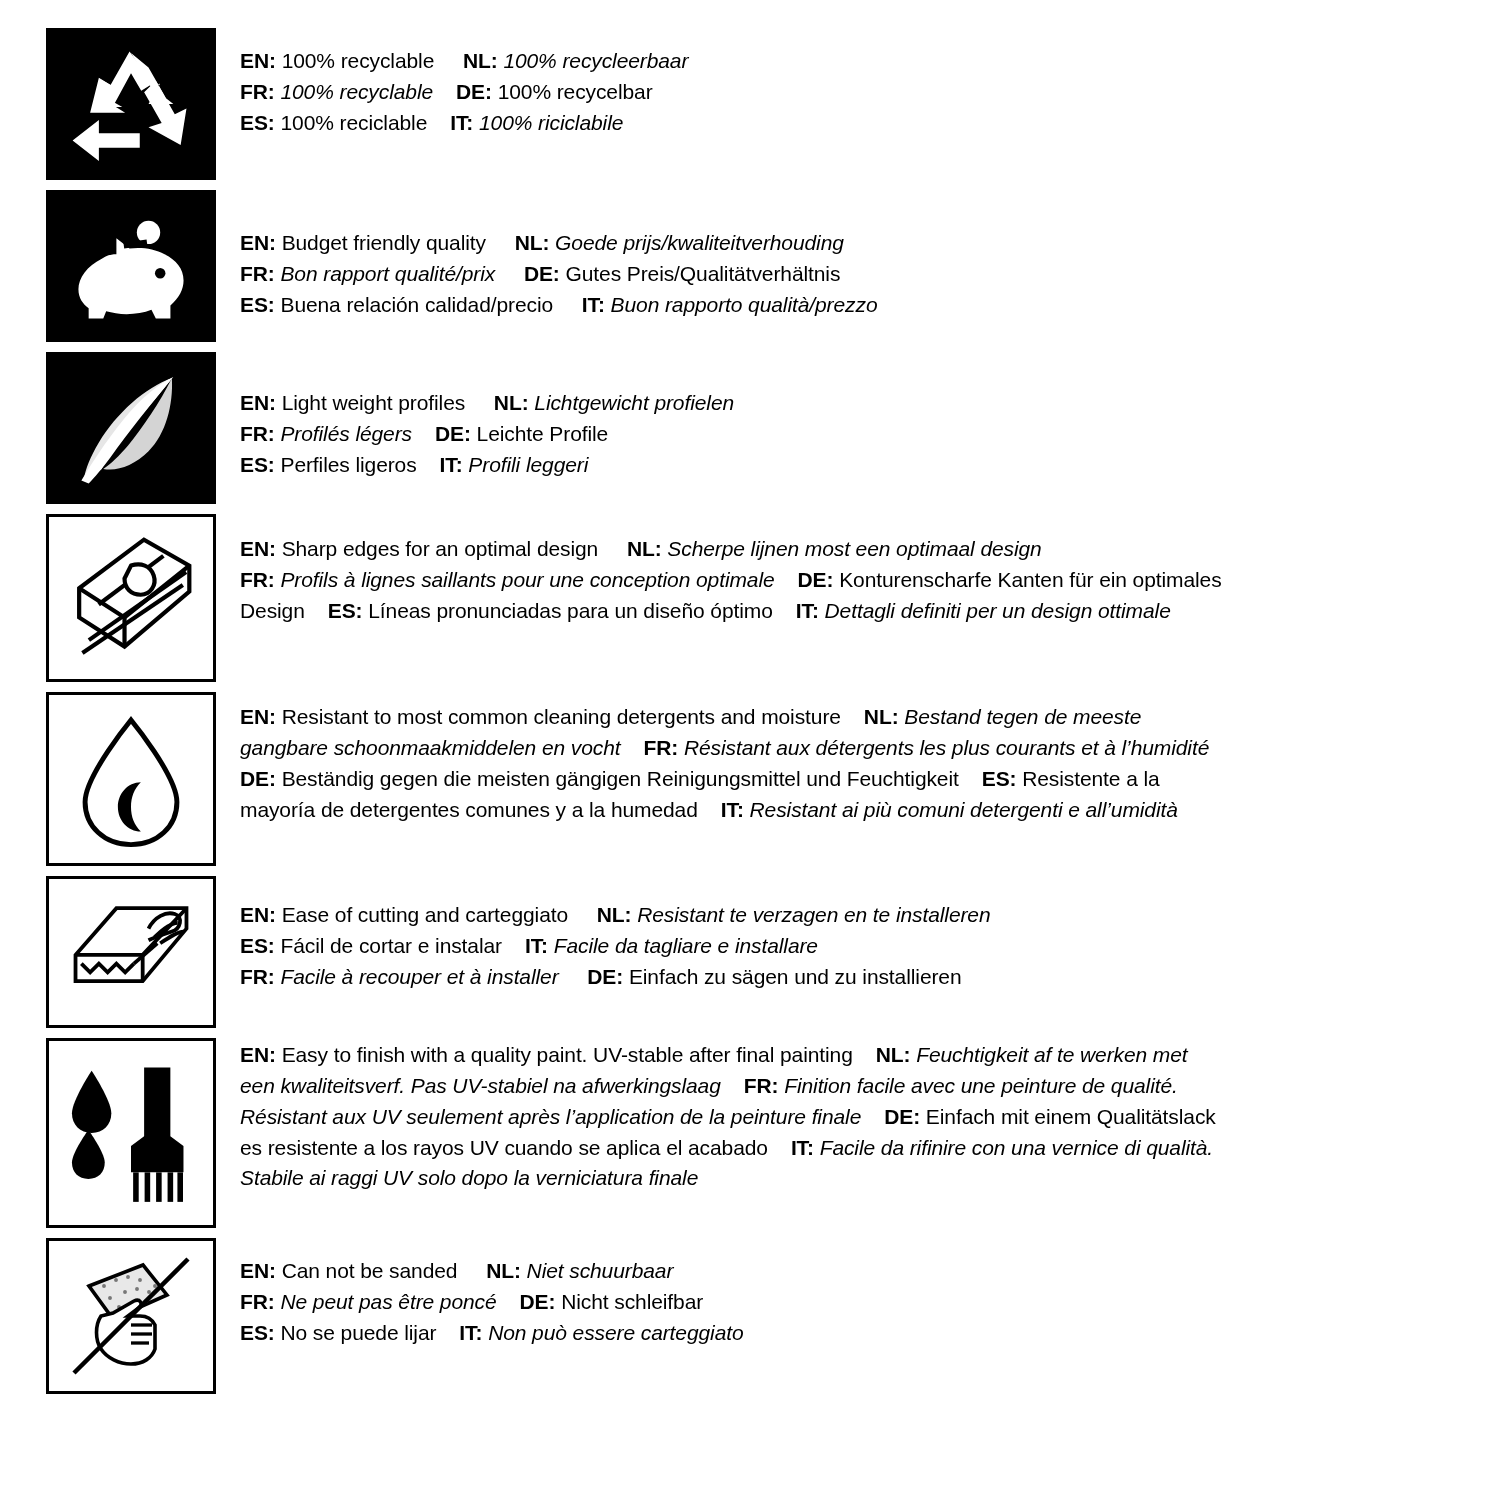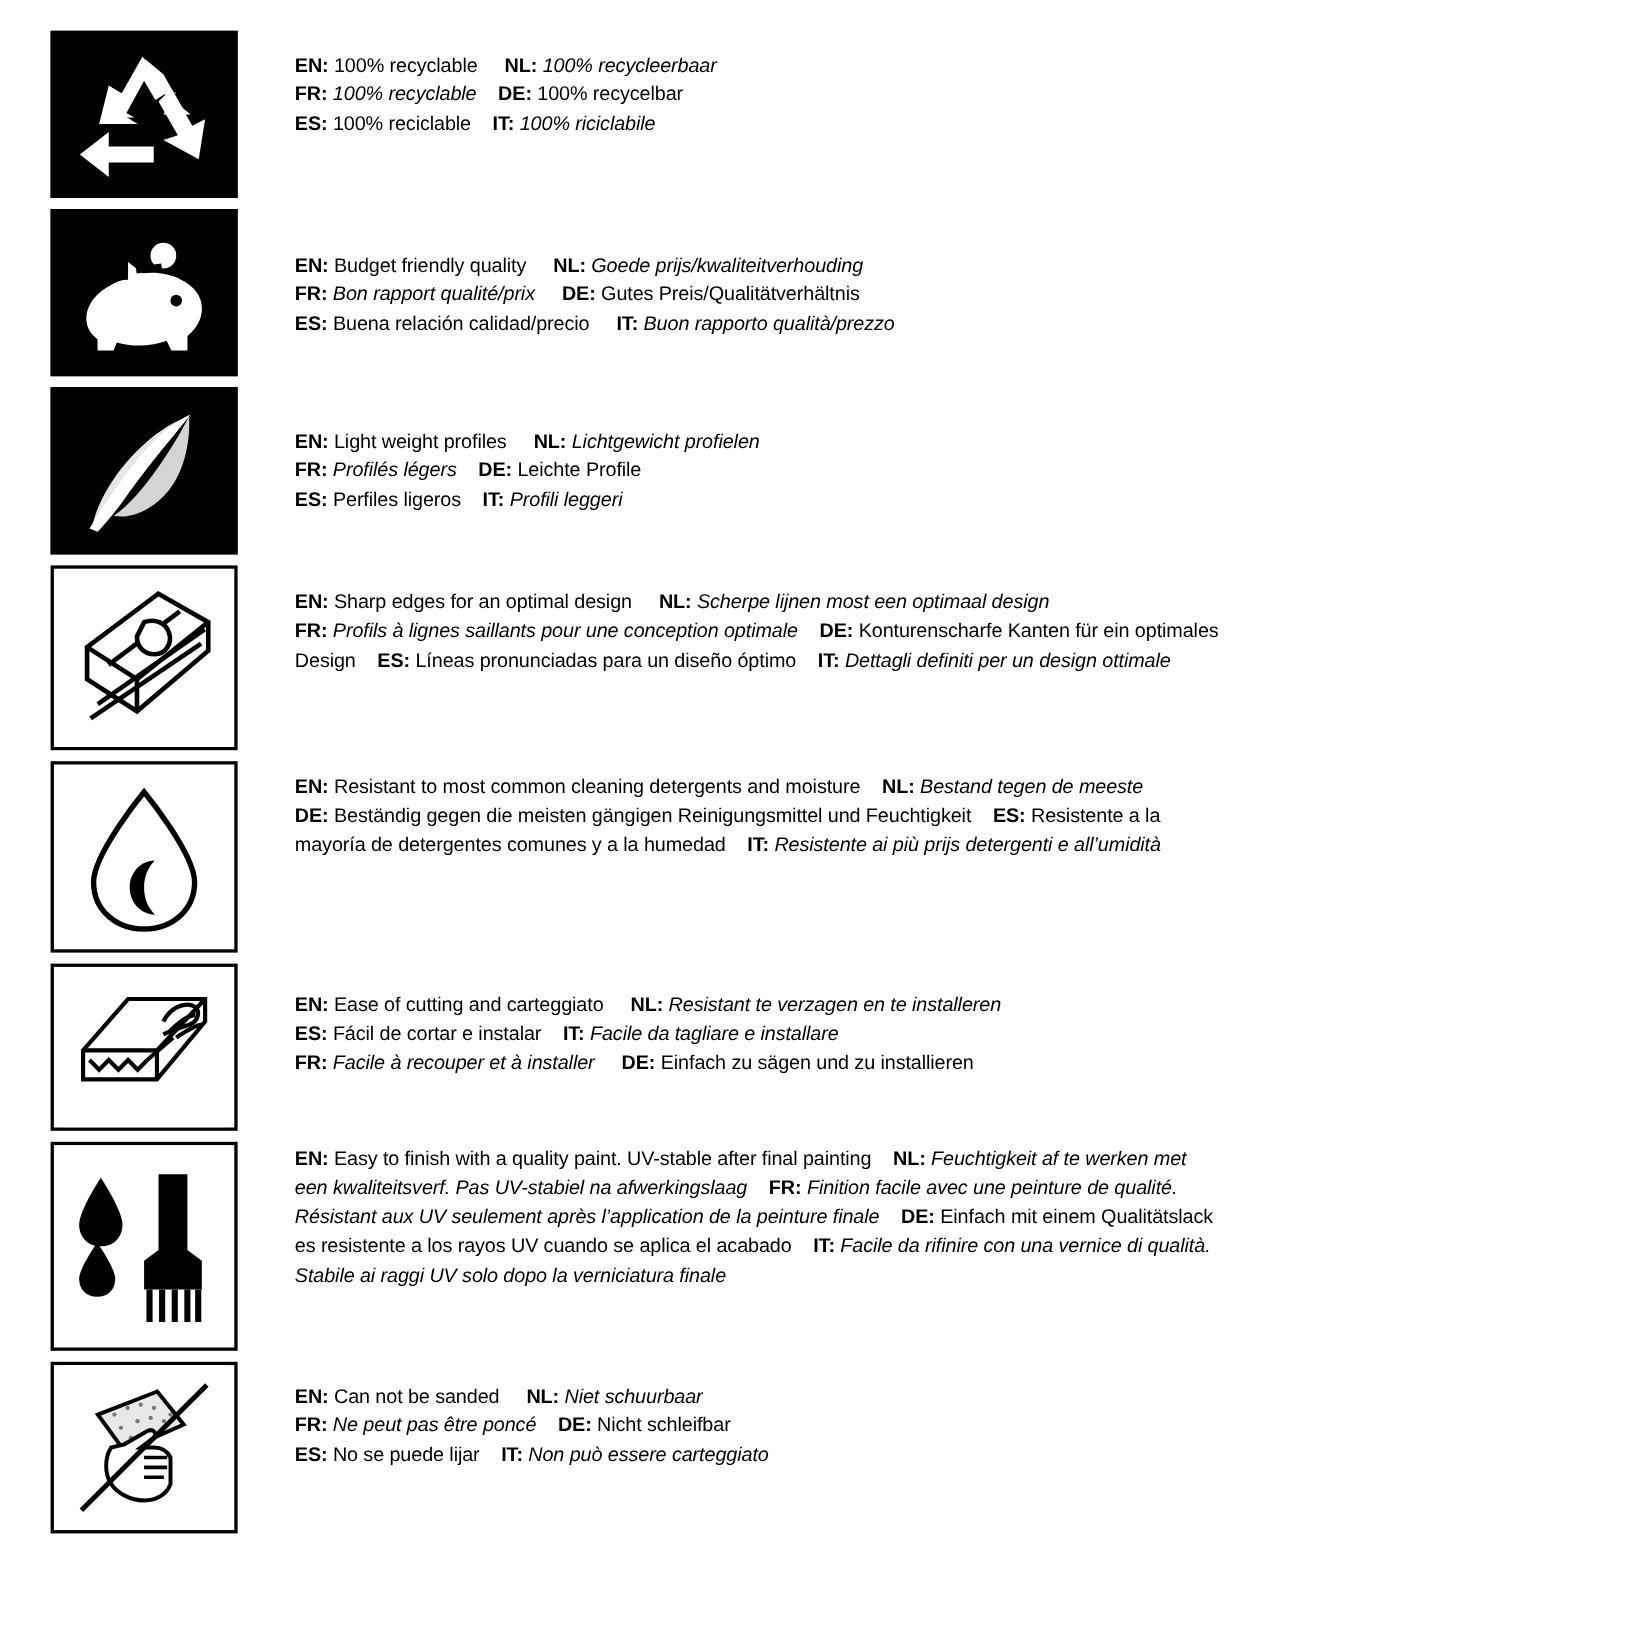--- a/index.html
+++ b/index.html
@@ -39,23 +39,23 @@
   .icon-box.light {
     background: #ffffff;
   }
   .icon-box svg {
     display: block;
     width: 100%;
     height: 100%;
   }
   .text-col {
     flex: 1 1 auto;
-    padding-left: 52px;
+    padding-left: 24px;
     padding-top: 6px;
-    font-size: 18px;
+    font-size: 21px;
     line-height: 1.47;
     letter-spacing: -0.1px;
   }
   .text-col p {
     margin: 0;
   }
   .lang {
     font-weight: bold;
   }
   .it {
@@ -244,31 +244,37 @@
     </div>
     <div class="text-col">
       <p>
         <span class="lang">EN:</span>
         <span>Resistant to most common cleaning detergents and moisture</span>
         <span class="sp">&nbsp;&nbsp;</span>
         <span class="lang">NL:</span>
         <span class="it">Bestand tegen de meeste</span>
       </p>
       <p>
+        <span class="it">gangbare schoonmaakmiddelen en vocht</span>
+        <span class="sp">&nbsp;&nbsp;</span>
+        <span class="lang">FR:</span>
+        <span class="it">Résistant aux détergents les plus courants et à l’humidité</span>
+      </p>
+      <p>
         <span class="lang">DE:</span>
         <span>Beständig gegen die meisten gängigen Reinigungsmittel und Feuchtigkeit</span>
         <span class="sp">&nbsp;&nbsp;</span>
         <span class="lang">ES:</span>
         <span>Resistente a la</span>
       </p>
       <p>
         <span>mayoría de detergentes comunes y a la humedad</span>
         <span class="sp">&nbsp;&nbsp;</span>
         <span class="lang">IT:</span>
-        <span class="it">Resistente ai più prijs detergenti e all’umidità</span>
+        <span class="it">Resistant ai più comuni detergenti e all’umidità</span>
       </p>
     </div>
   </div>
 
   <div class="feature-row row-cut">
     <div class="icon-box light">
       <svg viewBox="0 0 100 100" aria-hidden="true">
         <rect x="0" y="0" width="100" height="100" fill="#fff"></rect>
         <g fill="none" stroke="#000" stroke-width="2.6">
           <path d="M12 52 L40 20 L88 20 L88 34 L58 70 L12 70 Z"></path>

